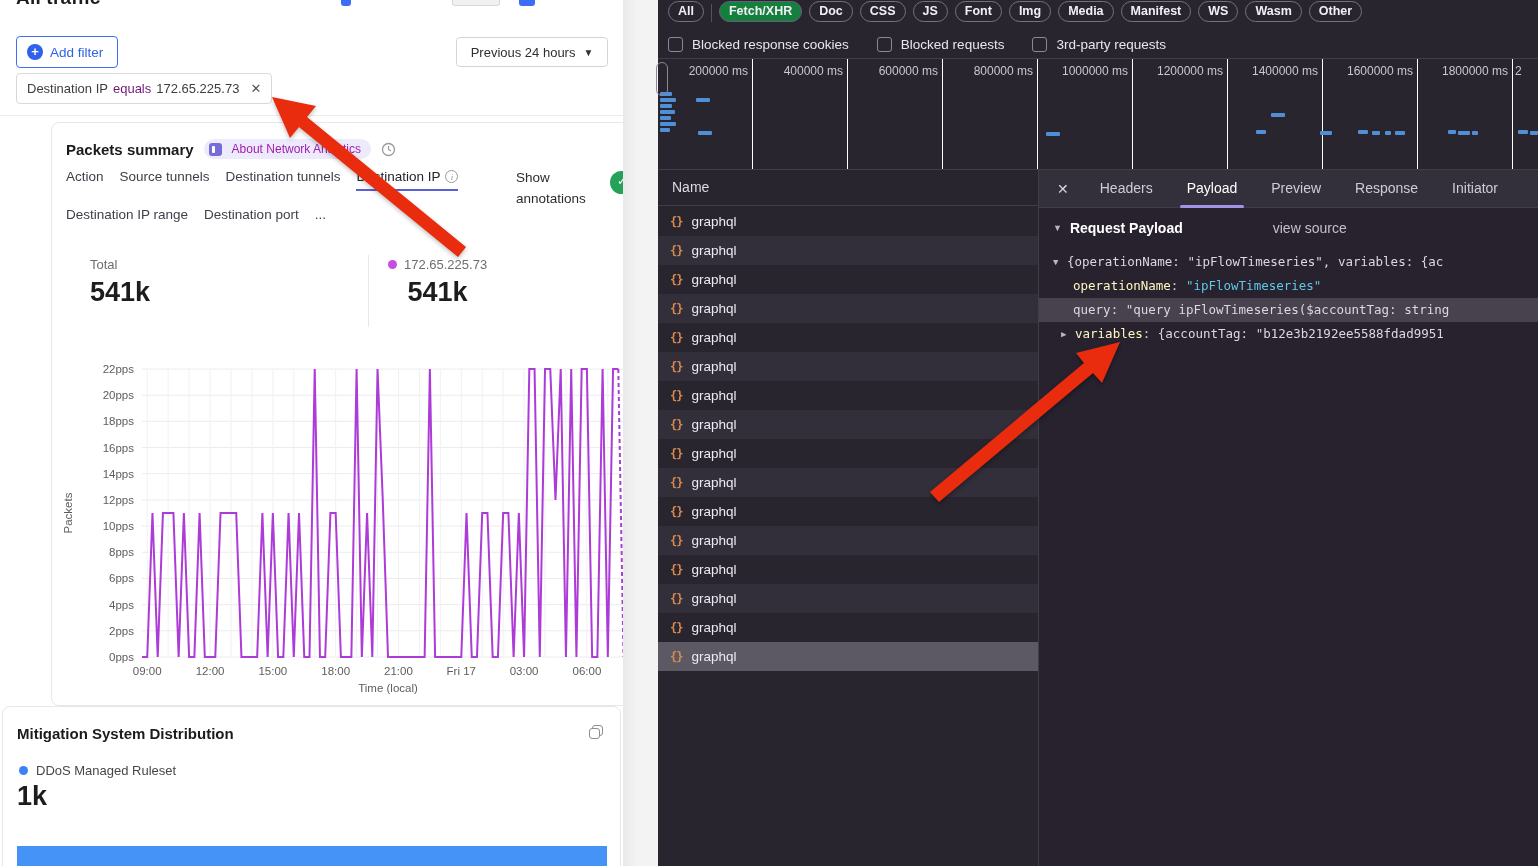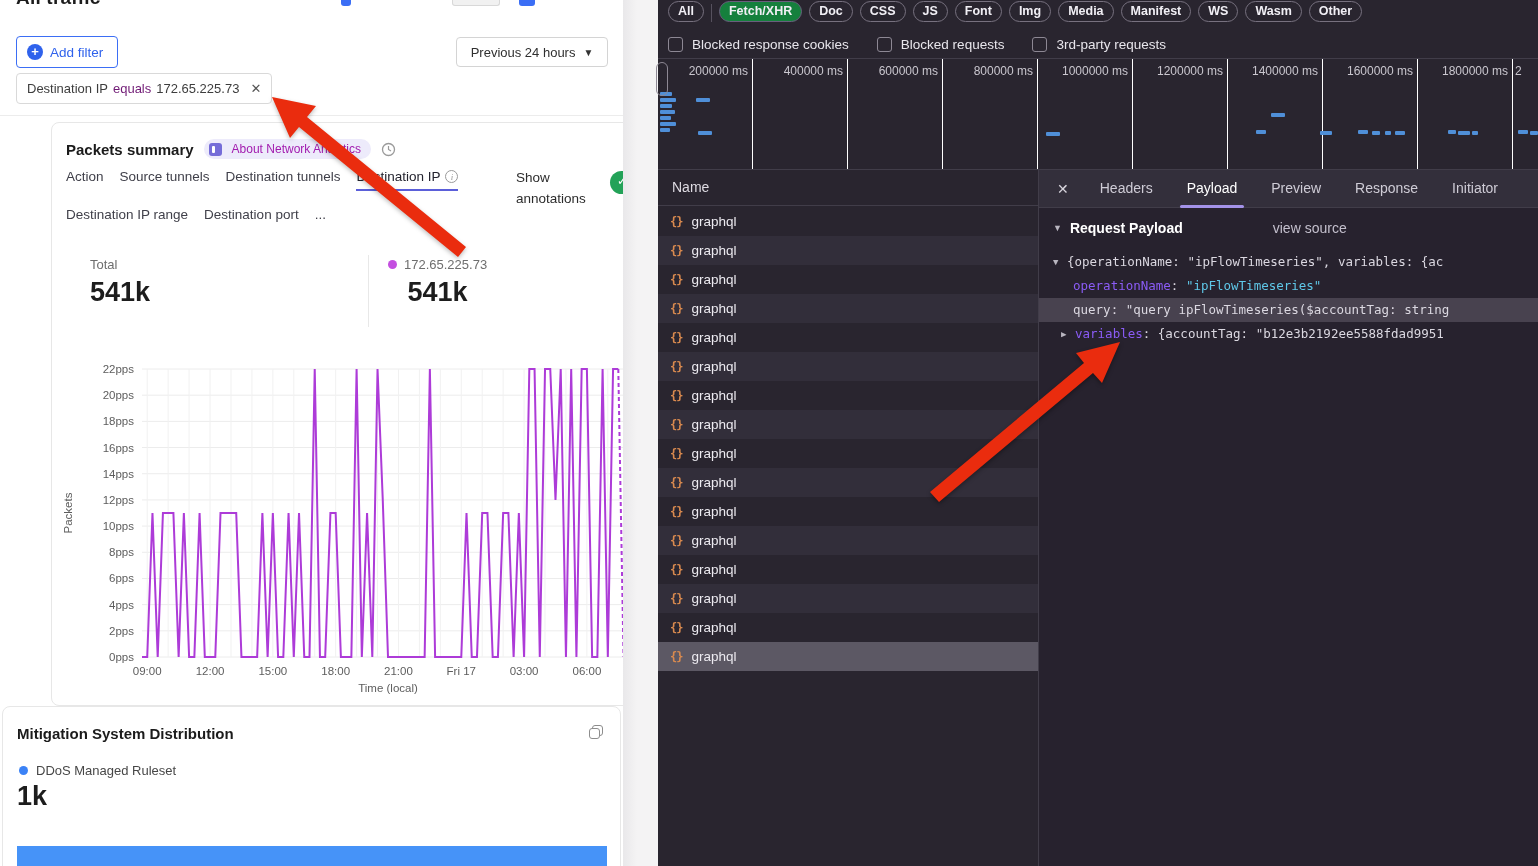--- a/index.html
+++ b/index.html
@@ -133,21 +133,21 @@
   #payload-head .tri { font-size:9px; color:#b9b6c0; }
   #payload-head b { font-size:14px; color:#fff; }
   #view-source { margin-left:82px; font-size:14px; color:#c3bfcc; cursor:pointer; }
 
   #payload-lines { left:0; top:80px; width:500px; font-family:"DejaVu Sans Mono", monospace;
     font-size:12.5px; }
   .pl-line { height:24px; line-height:24px; white-space:nowrap; overflow:hidden; padding-left:34px; position:relative; }
   .pl-line .tri { position:absolute; font-size:9px; color:#b9b6c0; }
   .pl-line.hl { background:#48424f; }
   .tok-plain { color:#dbd8e1; }
-  .tok-key { color:#8b5cf6; }
+  .tok-key { color:#fef9c3; }
   .tok-string { color:#5fc8e8; }
 
   #arrows { left:0; top:0; width:1538px; height:866px; pointer-events:none; }
 </style>
 </head>
 <body>
 
 <div id="stage">
 
   <div id="left-panel" class="abs">

